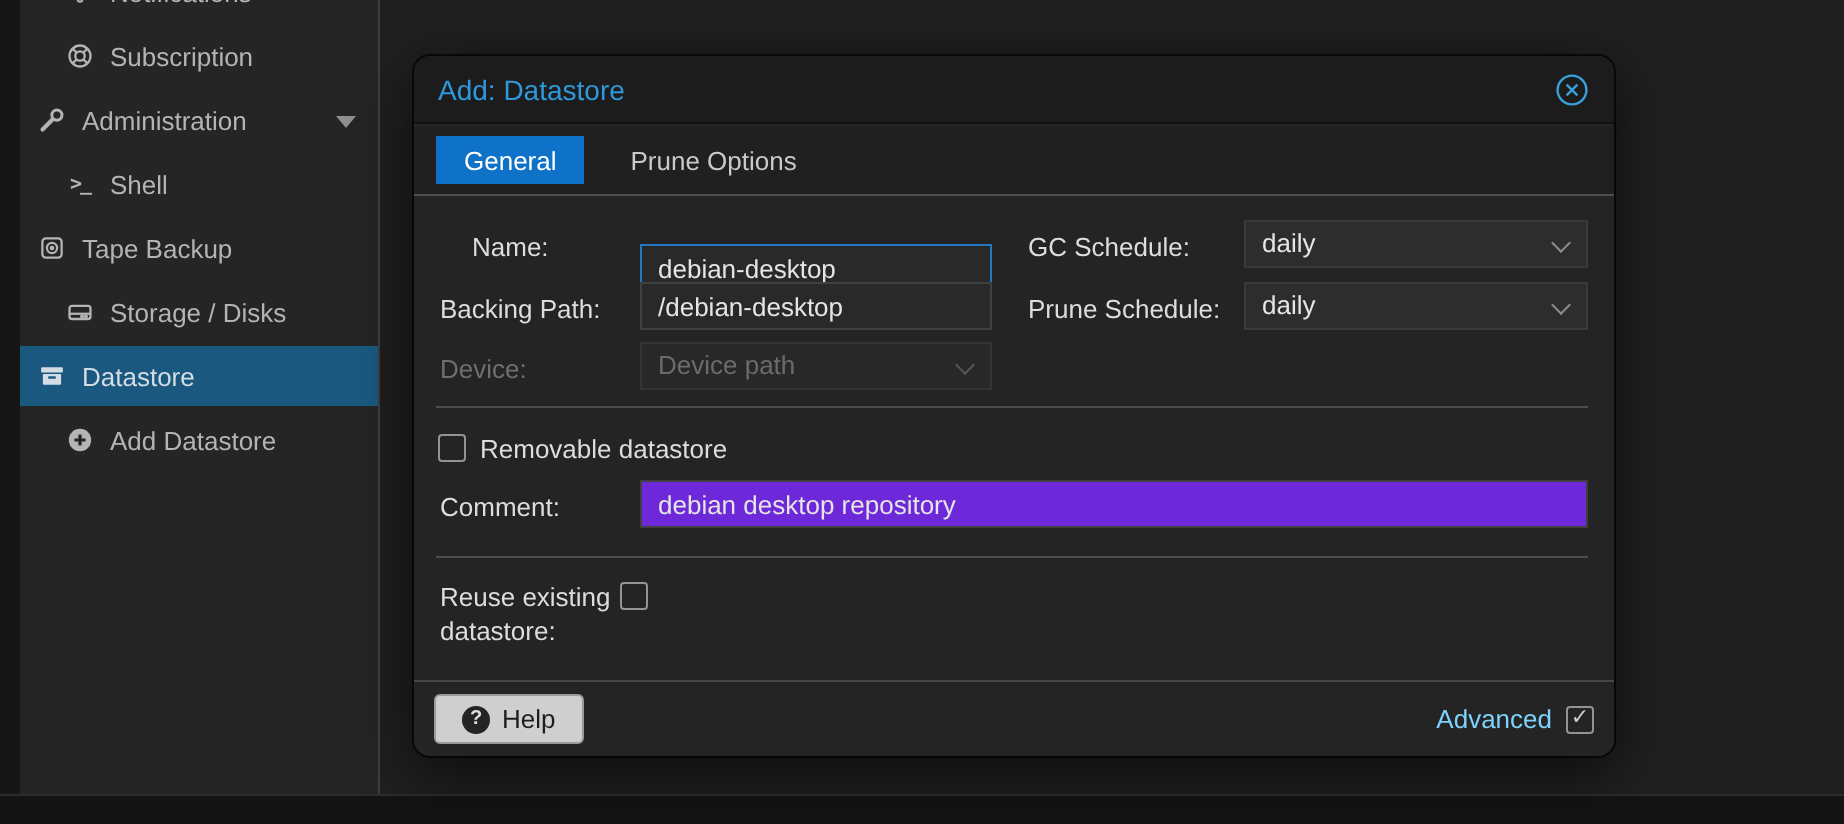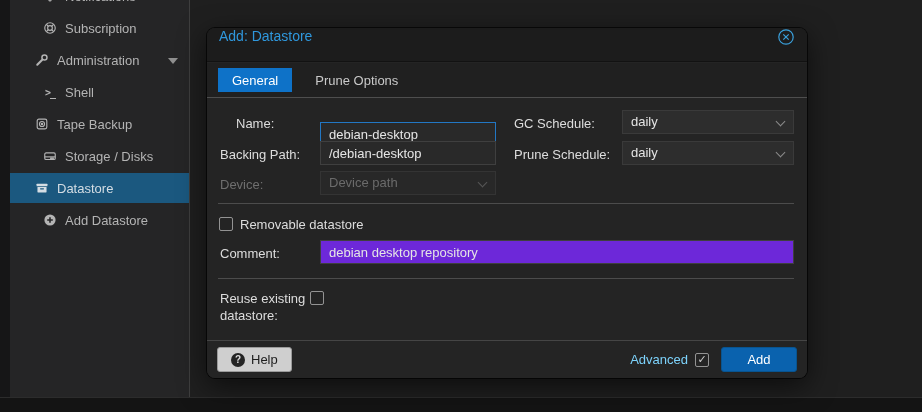--- a/index.html
+++ b/index.html
@@ -10,31 +10,31 @@
     color:#b6b6b6; -webkit-font-smoothing:antialiased;
   }
   
   .left-strip { position:absolute; left:0; top:0; width:10px; height:397px; background:#161617; }
   .bottom-strip { position:absolute; left:0; top:397px; width:922px; height:15px; background:#141414; border-top:1px solid #2c2c2c; }
   
   .sidebar { position:absolute; left:10px; top:0; width:180px; height:397px; background:#252526; border-right:1px solid #3e3e3e; overflow:hidden; }
   .nav { position:absolute; top:-19px; left:0; right:0; }
   .nav-item { height:30px; margin-bottom:2px; display:flex; align-items:center; color:#b4b4b4; cursor:pointer; position:relative; }
   .nav-item .ic { width:16px; margin-right:7px; display:flex; align-items:center; justify-content:center; flex:none; }
-  .nav-item.lvl1 { padding-left:24px; }
-  .nav-item.lvl2 { padding-left:32px; }
+  .nav-item.lvl1 { padding-left:8px; }
+  .nav-item.lvl2 { padding-left:22px; }
   .nav-item.selected { background:#1b587f; color:#d4dde4; }
   .caret-down { position:absolute; right:11px; top:13px; width:0; height:0;
     border-left:5px solid transparent; border-right:5px solid transparent; border-top:6px solid #8f8f8f; }
   .term-glyph { font-family:"DejaVu Sans Mono", monospace; font-size:10px; font-weight:bold; letter-spacing:-1px; }
   
   .modal { position:absolute; left:207px; top:28px; width:600px; height:350px;
     background:#242424; border-radius:8px; box-shadow:0 8px 28px rgba(0,0,0,.6), 0 0 0 1px #0a0a0a; z-index:5; }
   .modal-header { position:absolute; left:0; top:0; width:100%; height:34px; background:#1c1c1c;
-    border-radius:8px 8px 0 0; border-bottom:1px solid #121212; display:flex; padding:0 12px; cursor:move; }
+    border-radius:8px 8px 0 0; border-bottom:1px solid #121212; display:flex; align-items:center; padding:0 12px; cursor:move; }
   .modal-title { color:#2f97dc; font-size:14px; }
   .close-btn { margin-left:auto; display:flex; cursor:pointer; }
   .tabbar { position:absolute; left:0; top:35px; width:100%; height:35px; background:#202020;
     border-bottom:1px solid #4e4e4e; display:flex; align-items:center; padding:0 11px; }
   .tab { padding:4px 14px; height:24px; display:flex; align-items:center; color:#c9c9c9; cursor:pointer; }
   .tab.active { background:#0e72c8; color:#ffffff; }
   .tab.inactive { margin-left:9px; }
   
   .f-label { position:absolute; color:#dddddd; font-size:13px; }
   .f-label.dim { color:#6f6f6f; }
@@ -219,18 +219,17 @@
     <div class="modal-footer">
       <button class="help-btn">
         <span class="q-icon">?</span>
         <span>Help</span>
       </button>
       <span class="foot-right">
         <span class="adv-label">Advanced</span>
         <span class="cb cb-inline">
           <span>✓</span>
         </span>
-        <button class="add-btn">Add</button>
       </span>
     </div>
 
   </div>
 </div>
 
 </body></html>

